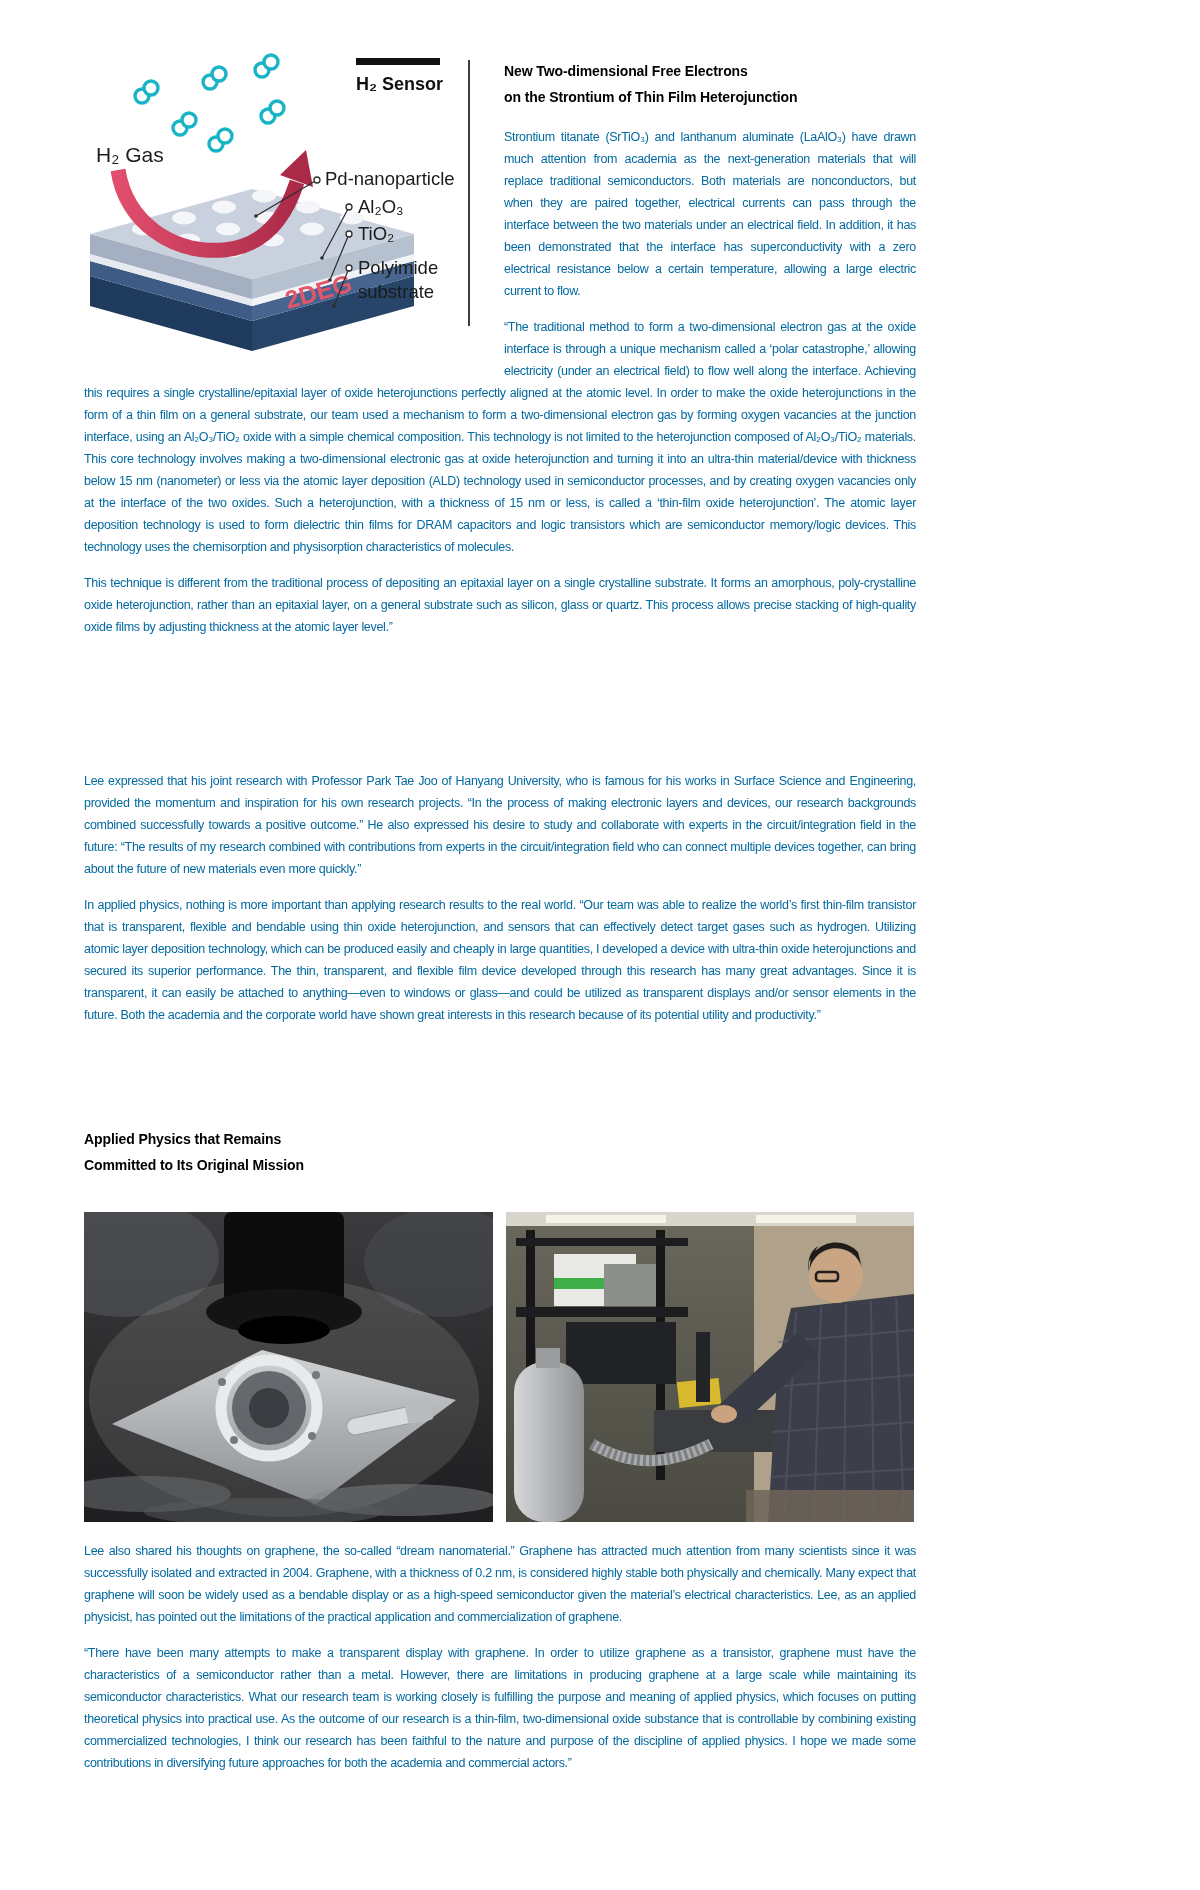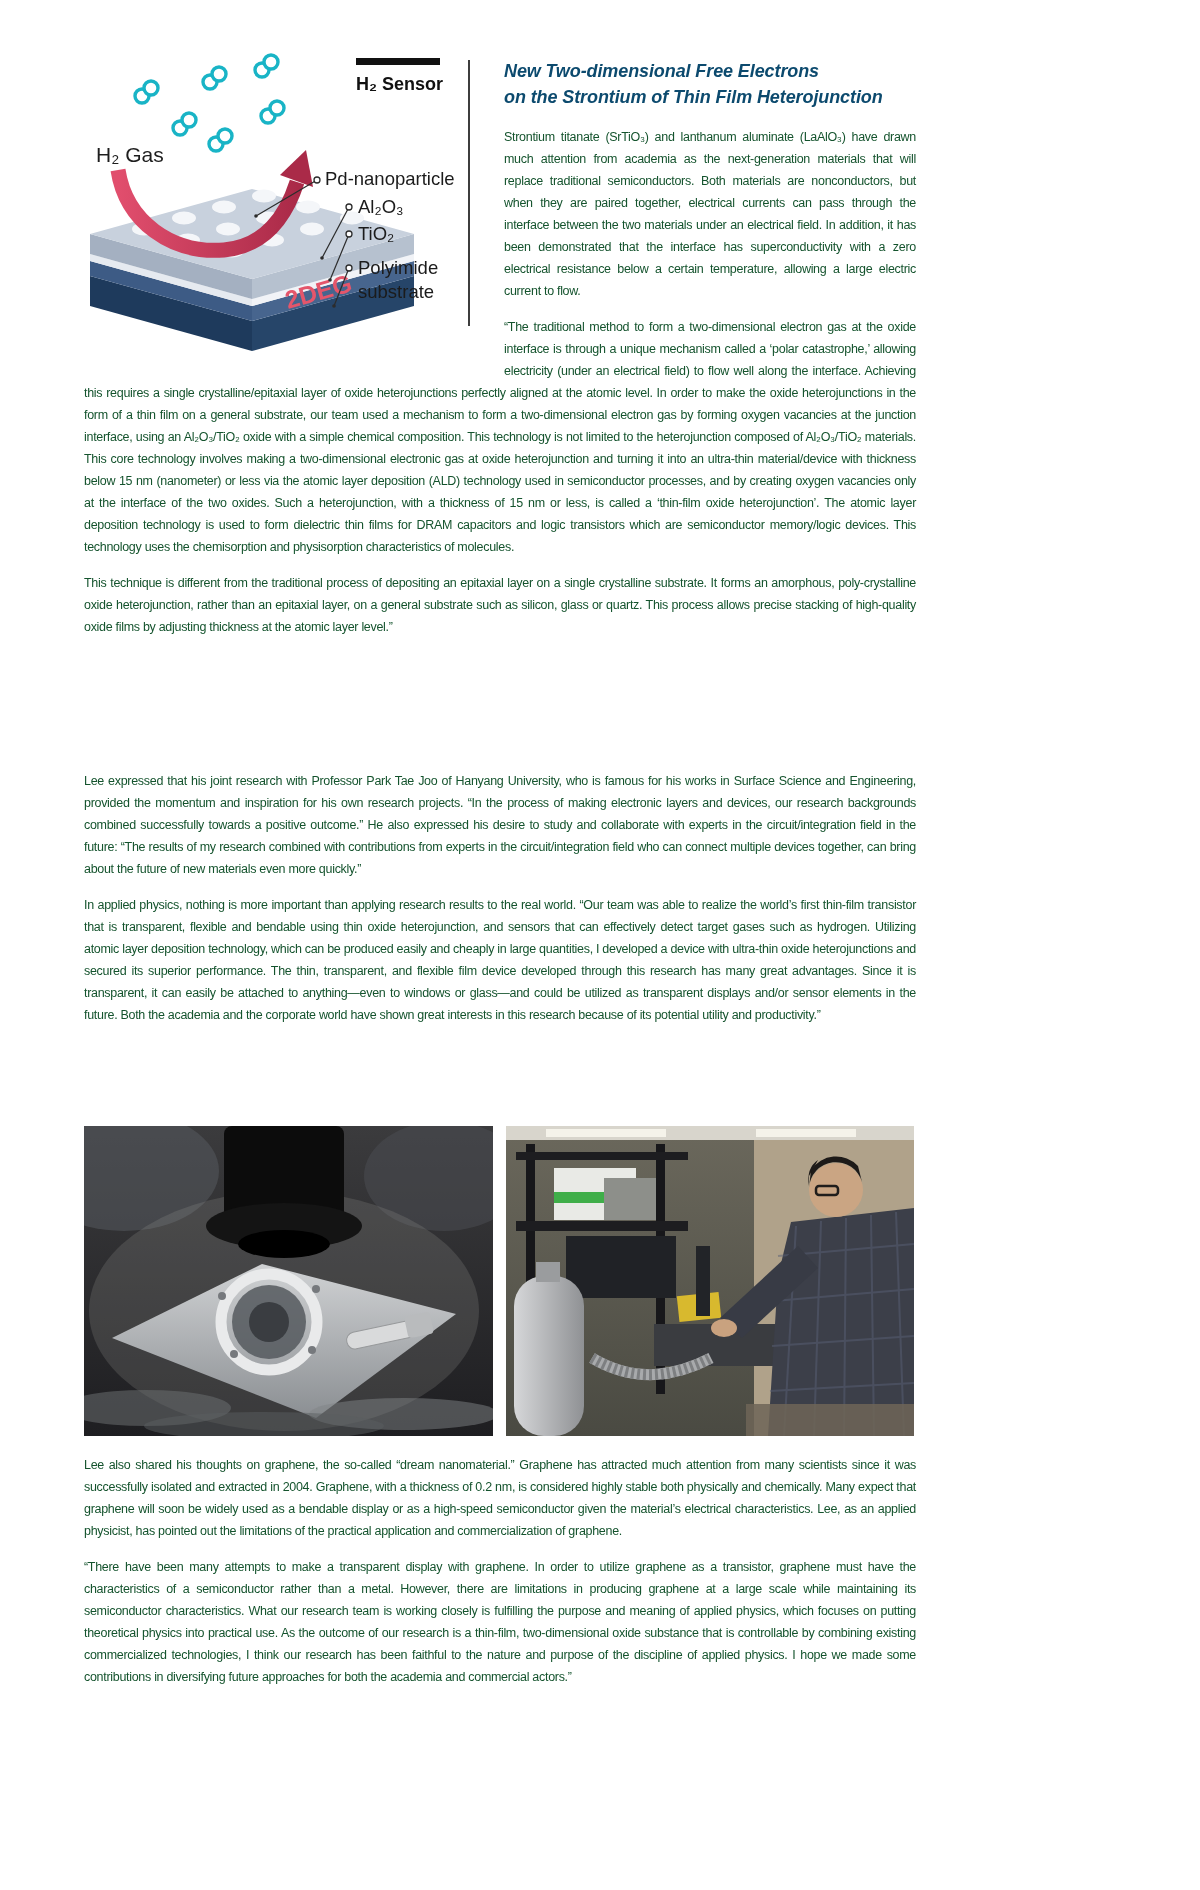--- a/index.html
+++ b/index.html
@@ -5,26 +5,26 @@
   html,body { margin:0; padding:0; background:#ffffff; }
   body {
     width:1200px;
     font-family:"Liberation Sans","DejaVu Sans",sans-serif;
     color:#3d3d3d;
     -webkit-font-smoothing:antialiased;
   }
   .page { width:832px; margin-left:84px; padding-top:44px; padding-bottom:28px; }
 
   h2.sec {
-    font-size:18px; line-height:26px; font-weight:700;
-    color:#0c4a6e; margin:0 0 18px 0; letter-spacing:-0.1px;font-style:italic;
+    font-size:14px; line-height:26px; font-weight:700;
+    color:#000000; margin:0 0 18px 0; letter-spacing:-0.1px;
   }
   p.body {
     font-size:12.5px; line-height:22px; margin:0 0 14px 0;
-    text-align:justify; letter-spacing:-0.3px; color:#14532d;
+    text-align:justify; letter-spacing:-0.3px; color:#0369a1;
   }
 
   .sec1 h2.sec { padding-top:14px; margin-bottom:16px; }
   .section-1 { margin-bottom:118px; }
   .section-2 { margin-bottom:100px; }
 
   .figure-float {
     float:left; width:386px; height:330px; position:relative;
     margin-right:34px;
   }
@@ -169,20 +169,24 @@
     <p class="body">This technique is different from the traditional process of depositing an epitaxial layer on a single crystalline substrate. It forms an amorphous, poly-crystalline oxide heterojunction, rather than an epitaxial layer, on a general substrate such as silicon, glass or quartz. This process allows precise stacking of high-quality oxide films by adjusting thickness at the atomic layer level.”</p>
     <div class="clear"></div>
   </div>
 
   <div class="section-2">
     <p class="body">Lee expressed that his joint research with Professor Park Tae Joo of Hanyang University, who is famous for his works in Surface Science and Engineering, provided the momentum and inspiration for his own research projects. “In the process of making electronic layers and devices, our research backgrounds combined successfully towards a positive outcome.” He also expressed his desire to study and collaborate with experts in the circuit/integration field in the future: “The results of my research combined with contributions from experts in the circuit/integration field who can connect multiple devices together, can bring about the future of new materials even more quickly.”</p>
     <p class="body">In applied physics, nothing is more important than applying research results to the real world. “Our team was able to realize the world’s first thin-film transistor that is transparent, flexible and bendable using thin oxide heterojunction, and sensors that can effectively detect target gases such as hydrogen. Utilizing atomic layer deposition technology, which can be produced easily and cheaply in large quantities, I developed a device with ultra-thin oxide heterojunctions and secured its superior performance. The thin, transparent, and flexible film device developed through this research has many great advantages. Since it is transparent, it can easily be attached to anything—even to windows or glass—and could be utilized as transparent displays and/or sensor elements in the future. Both the academia and the corporate world have shown great interests in this research because of its potential utility and productivity.”</p>
   </div>
 
   <div class="section-3">
+    <h2 class="sec" style="margin-bottom:28px;">
+      <span>Applied Physics that Remains</span><br>
+      <span>Committed to Its Original Mission</span>
+    </h2>
 
     <div class="photos">
 
       <figure class="photo">
         <svg width="409" height="310" viewBox="0 0 409 310">
           <defs>
             <linearGradient id="pL-bg" x1="0" y1="0" x2="0" y2="1">
               <stop offset="0" stop-color="#3b3b3d"></stop>
                 <stop offset="1" stop-color="#1e1e21"></stop>
             </linearGradient>

